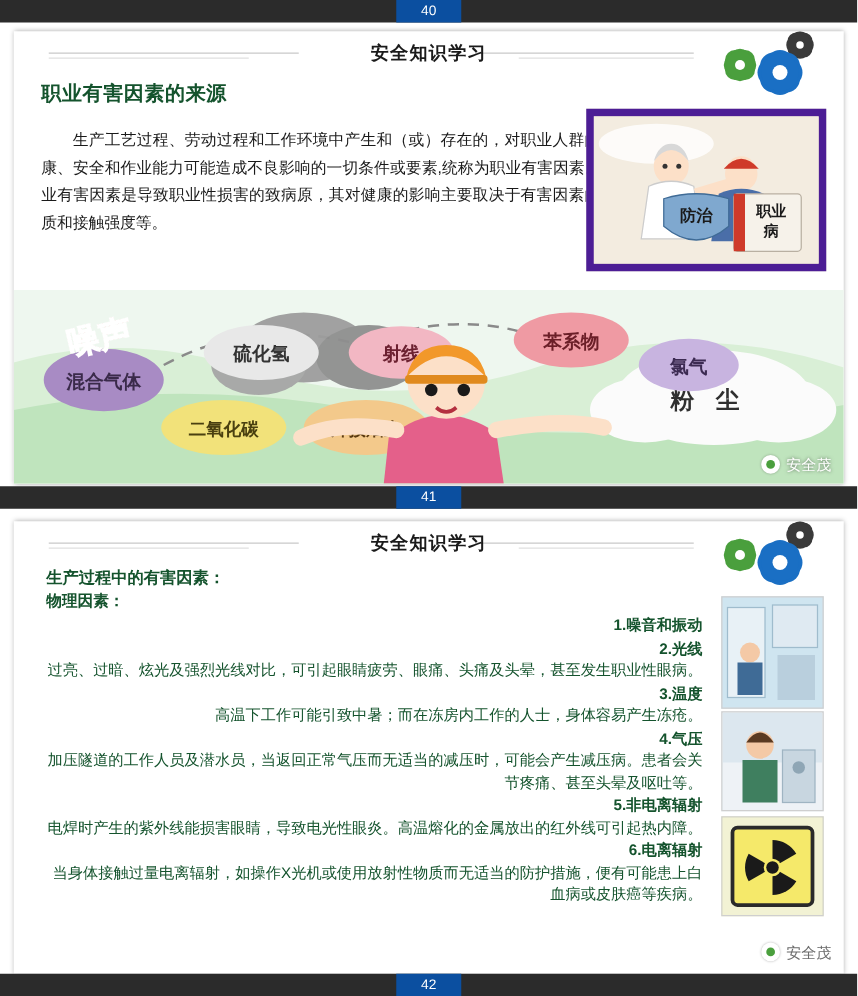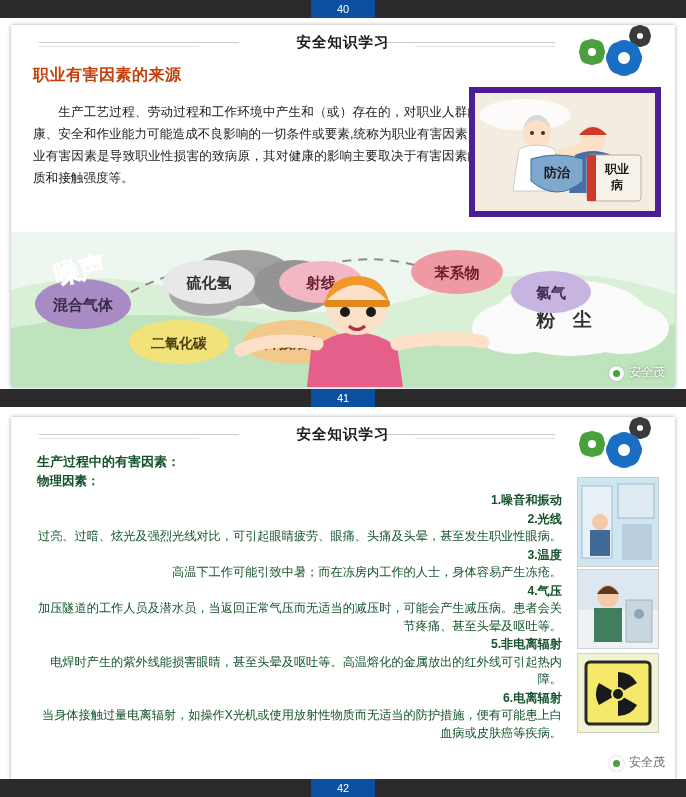--- a/index.html
+++ b/index.html
@@ -22,21 +22,21 @@
     left: 0;
     width: 686px;
     height: 18px;
     background: #2b2b2b;
   }
   .pagenum-box {
     position: absolute;
     left: 50%;
     transform: translateX(-50%);
     top: 0;
-    width: 64px;
+    width: 52px;
     height: 18px;
     background: #0b4fa0;
     color: #ffffff;
     font-size: 11px;
     line-height: 18px;
     text-align: center;
     font-family: "Liberation Sans", sans-serif;
   }
 
   
@@ -144,21 +144,21 @@
     background: #ffffff;
   }
 
   
   .s1-heading {
     position: absolute;
     left: 22px;
     top: 40px;
     font-size: 16px;
     font-weight: bold;
-    color: #c2410c;
+    color: #14532d;
     letter-spacing: 0.5px;
   }
   .s1-para {
     position: absolute;
     left: 22px;
     top: 76px;
     width: 460px;
     font-size: 12.6px;
     line-height: 22px;
     color: #1a1a1a;
@@ -184,21 +184,21 @@
     width: 664px;
     height: 155px;
     overflow: hidden;
     background: linear-gradient(#eef6ef 0%, #dff0df 55%, #cfe8cf 100%);
   }
   .wm {
     position: absolute;
     right: 10px;
     bottom: 6px;
     display: flex;
-    align-items: flex-end;
+    align-items: flex-start;
     gap: 5px;
     color: #ffffff;
     font-size: 12px;
     text-shadow: 0 0 3px rgba(0,0,0,0.55);
     z-index: 5;
   }
   .wm.dark { color: #6b6b6b; text-shadow: none; }
   .wm-logo {
     width: 15px; height: 15px;
     border-radius: 50%;
@@ -402,21 +402,21 @@
       <div class="s2-item">
         <div class="t">3.温度</div>
         <div>高温下工作可能引致中暑；而在冻房内工作的人士，身体容易产生冻疮。</div>
       </div>
       <div class="s2-item">
         <div class="t">4.气压</div>
         <div>加压隧道的工作人员及潜水员，当返回正常气压而无适当的减压时，可能会产生减压病。患者会关节疼痛、甚至头晕及呕吐等。</div>
       </div>
       <div class="s2-item">
         <div class="t">5.非电离辐射</div>
-        <div>电焊时产生的紫外线能损害眼睛，甚至头晕及呕吐等。高温熔化的金属放出的红外线可引起热内障。</div>
+        <div>电焊时产生的紫外线能损害眼睛，导致电光性眼炎。高温熔化的金属放出的红外线可引起热内障。</div>
       </div>
       <div class="s2-item">
         <div class="t">6.电离辐射</div>
         <div>当身体接触过量电离辐射，如操作X光机或使用放射性物质而无适当的防护措施，便有可能患上白血病或皮肤癌等疾病。</div>
       </div>
     </div>
 
     <div class="s2-img" id="s2img1">
       <svg width="80" height="88" viewBox="0 0 80 88">
         <rect width="80" height="88" fill="#cfe5f0"></rect>

